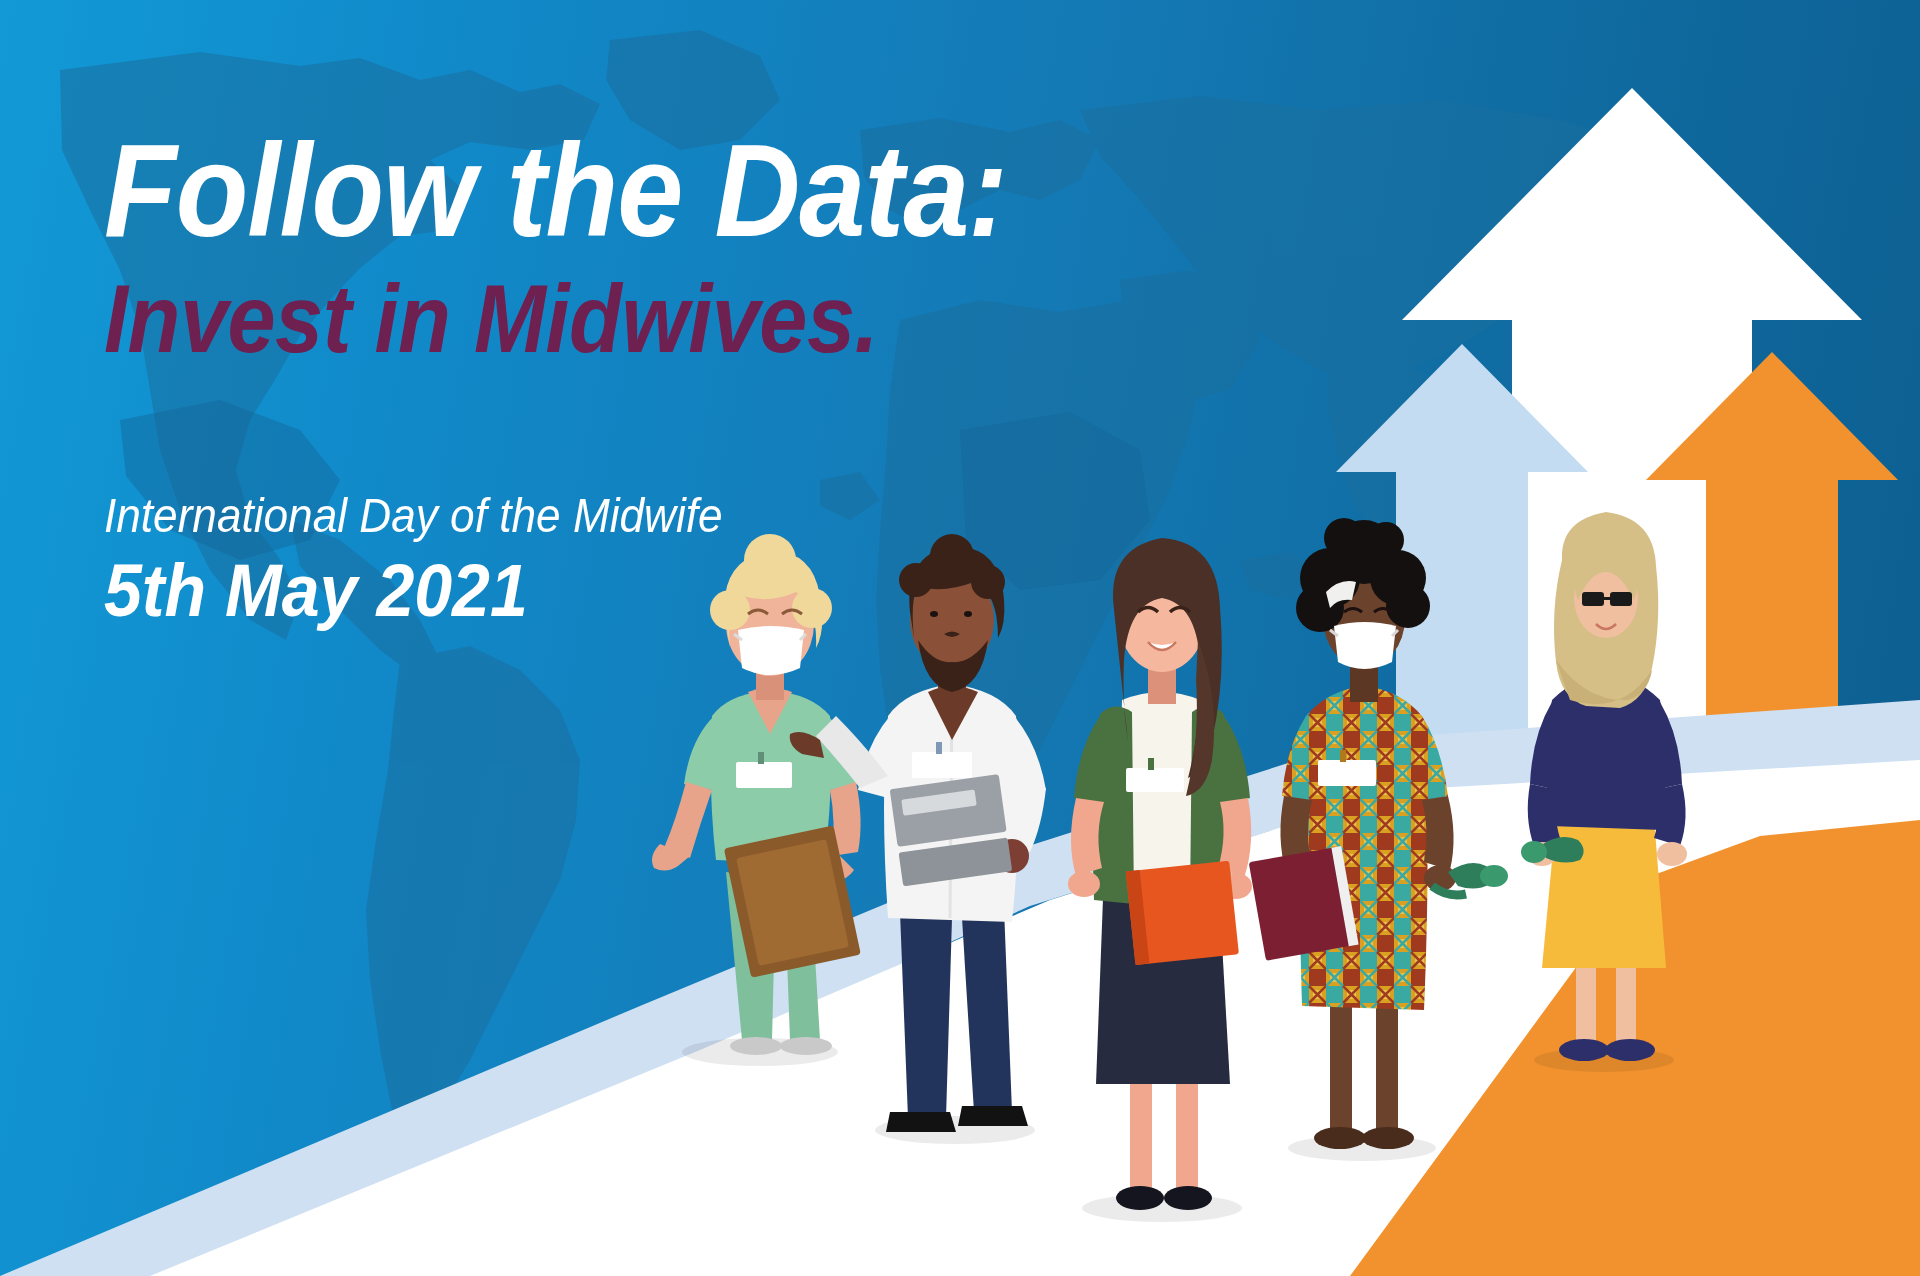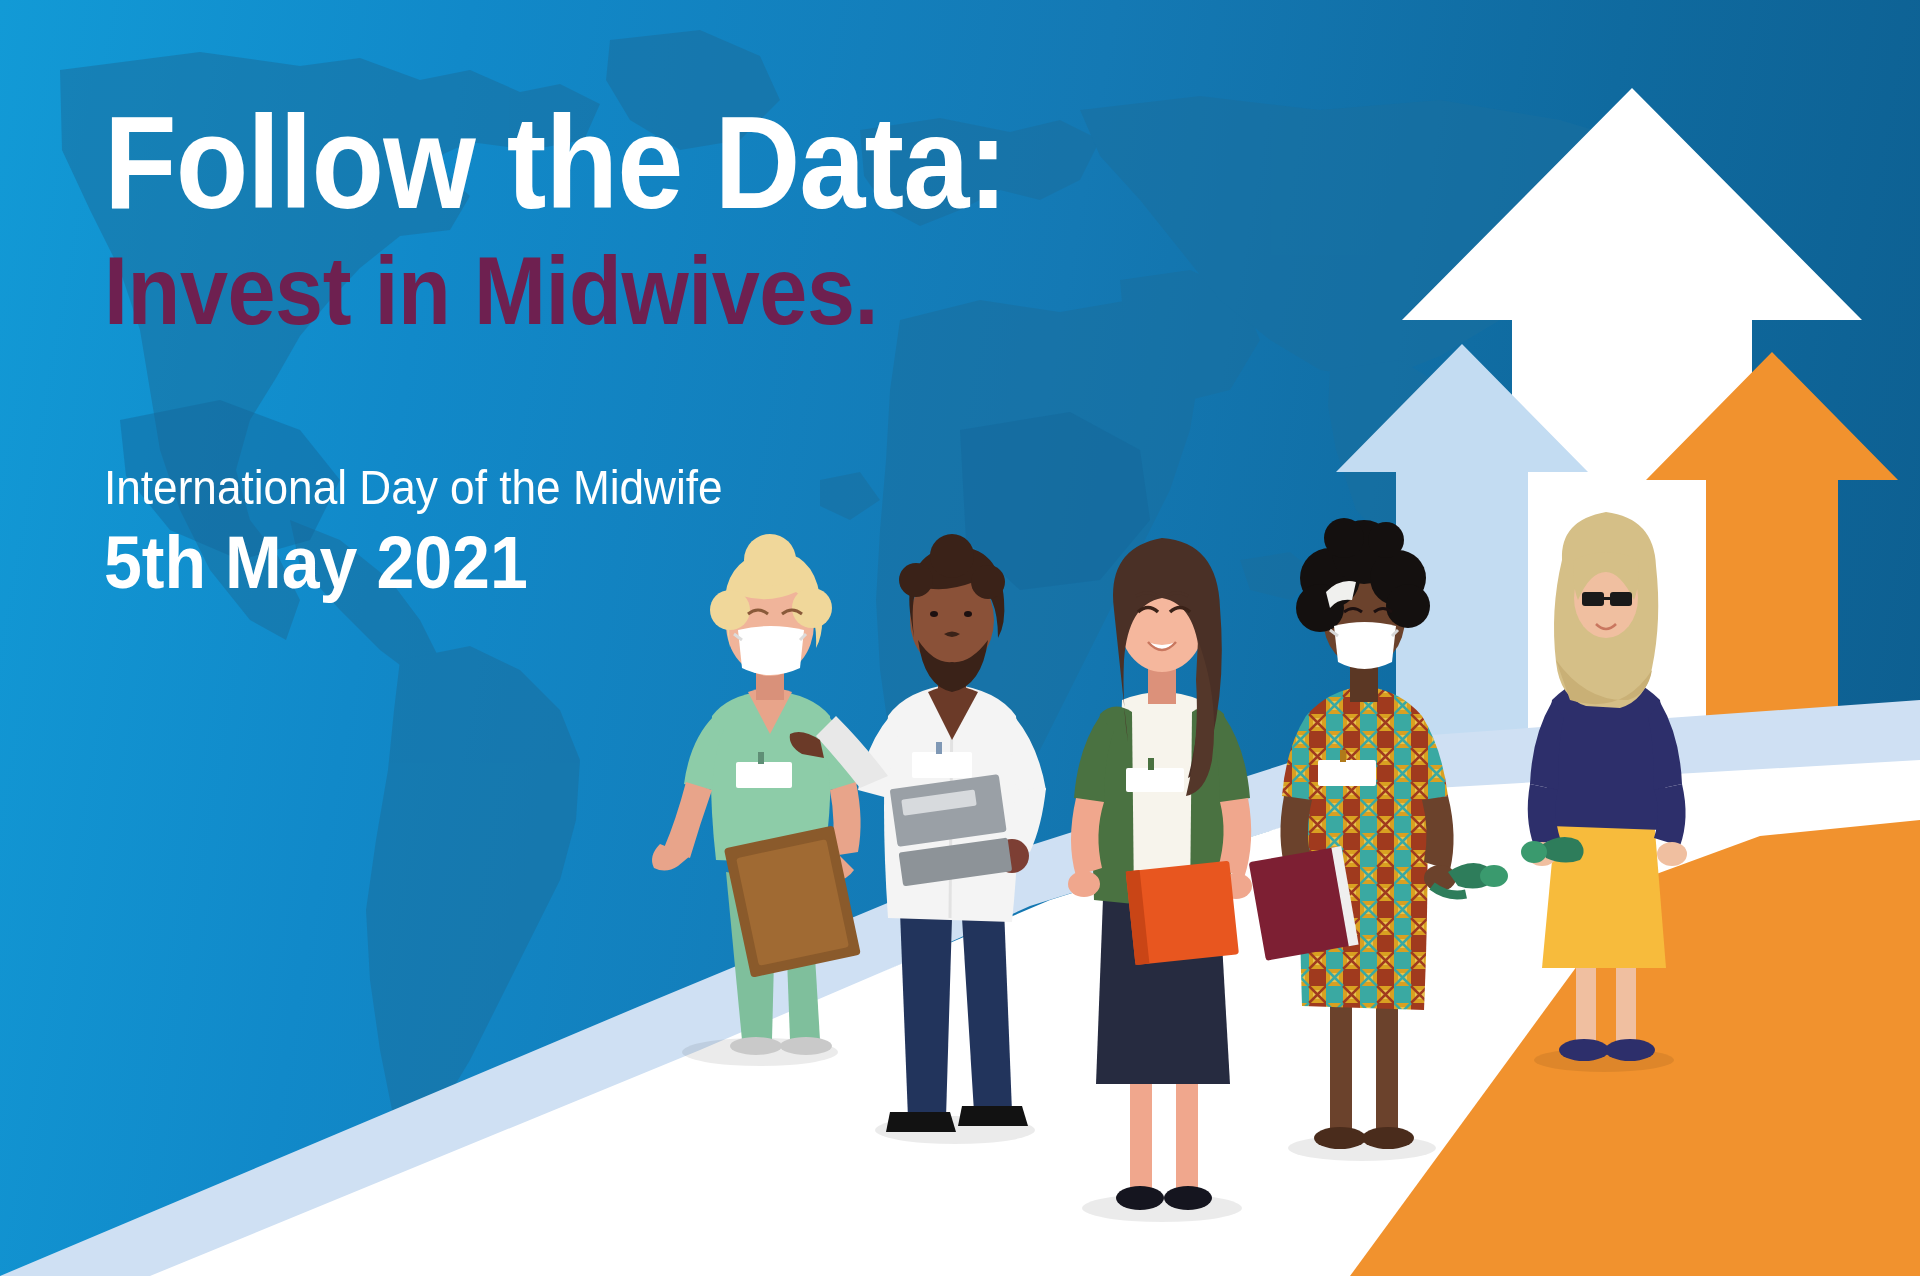--- a/index.html
+++ b/index.html
@@ -18,21 +18,21 @@
   .worldmap { opacity:1; mix-blend-mode:normal; }
   .worldmap svg { width:100%; height:100%; display:block; }
 
   
   .arrows svg { width:100%; height:100%; display:block; }
 
   
   .pathway svg { width:100%; height:100%; display:block; }
 
   
-  .textblock { position:absolute; left:104px; top:100px; width:1000px; }
+  .textblock { position:absolute; left:104px; top:128px; width:1000px;font-style:italic; }
   .headline {
     font-size:132px; line-height:0.96; font-weight:700; color:#ffffff;
     letter-spacing:-1px; transform:scaleX(0.90); transform-origin:left center;
     white-space:nowrap;
   }
   .subhead {
     font-size:96px; line-height:1.05; font-weight:700; color:#6e2050;
     letter-spacing:-0.5px; transform:scaleX(0.90); transform-origin:left center;
     margin-top:14px; white-space:nowrap;
   }

